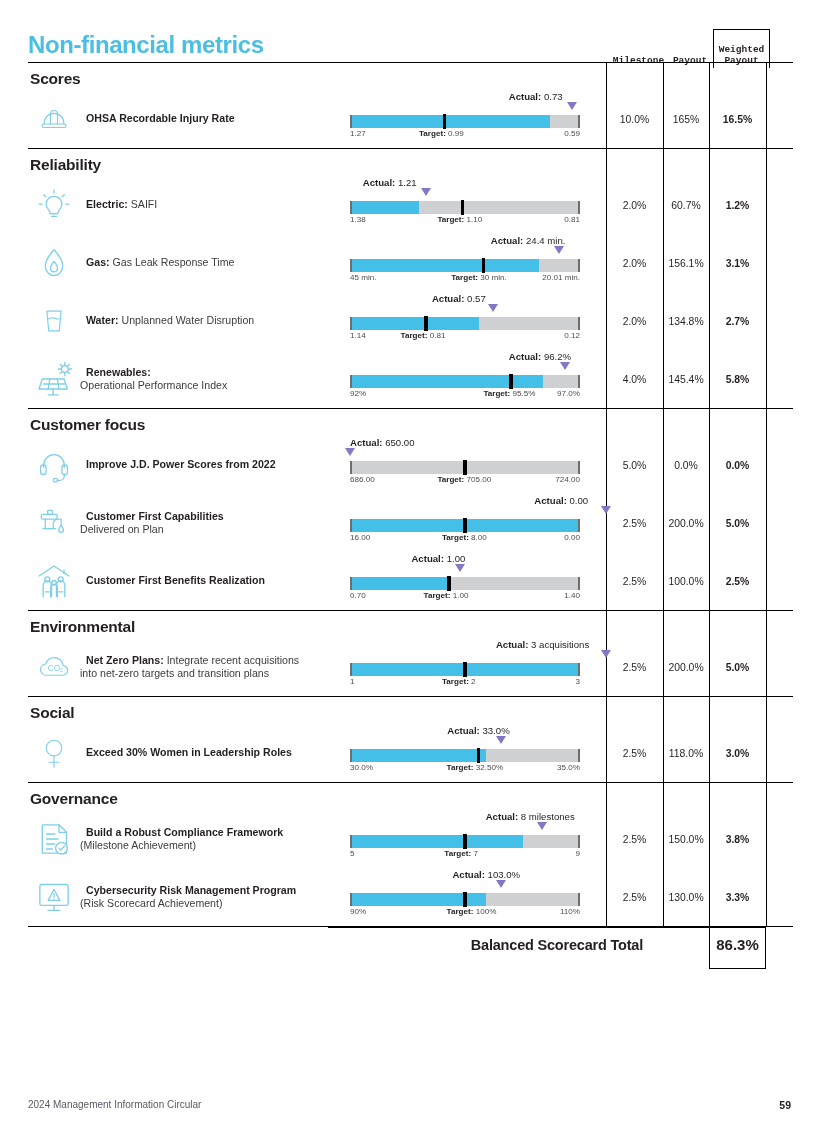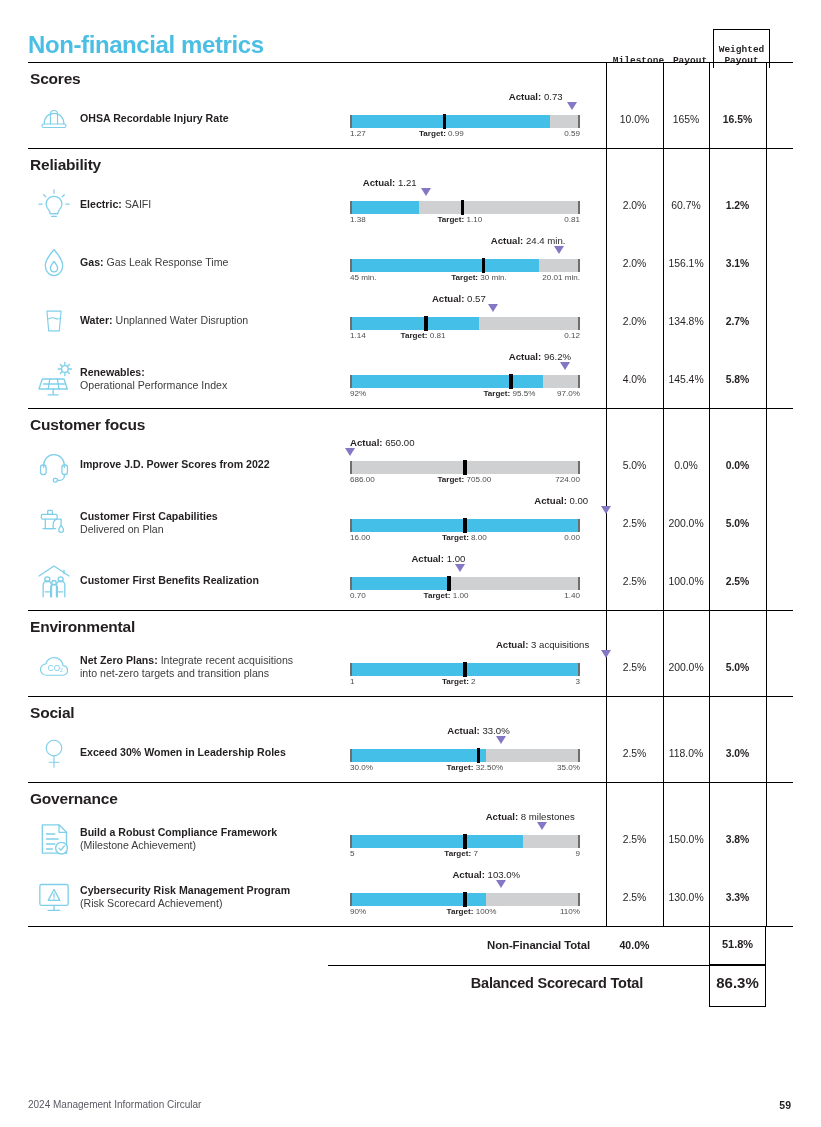--- a/index.html
+++ b/index.html
@@ -50,21 +50,21 @@
   .v2 { left:635px; }   
   .v3 { left:681px; }   
   .v4 { left:738px; }   
 
   .row { position:relative; display:flex; align-items:center; min-height:58px; }
 
   .icon-cell { width:52px; min-width:52px; display:flex; justify-content:center; align-items:center; color:#7FCFEA; }
   .icon-cell svg { display:block; }
 
   .label-cell { width:270px; min-width:270px; font-size:10.6px; line-height:13.5px; color:#231f20; padding-right:6px;}
-  .label-cell .b { font-weight:bold; }
+  .label-cell .b { font-weight:bold;margin-left:6px; }
   .label-cell .n { font-weight:normal; color:#3c3c3c; }
 
   
   .gauge-cell { width:256px; min-width:256px; position:relative; height:52px; }
   .gauge { position:absolute; left:0; top:22px; width:230px; height:13px; background:#cfd0d1; }
   .gfill { position:absolute; left:0; top:0; height:13px; background:#43BFE8; }
   .gcap  { position:absolute; right:0; top:0; width:2px; height:13px; background:#6d6e70; }
   .gcapL { position:absolute; left:0; top:0; width:2px; height:13px; background:#6d6e70; }
   .gtarget { position:absolute; top:-1px; width:3.4px; height:15px; background:#000; }
   .gmark { position:absolute; top:9px; width:0;height:0;
@@ -512,27 +512,20 @@
             </div>
           </div>
           <div class="num n-weighting" style="top: 50%; transform: translateY(-50%);">2.5%</div>
           <div class="num n-payout" style="top: 50%; transform: translateY(-50%);">130.0%</div>
           <div class="num n-wpayout" style="top: 50%; transform: translateY(-50%);">3.3%</div>
         </div>
       </div>
     </div>
 
   <div class="totals">
-    <div class="trow">
-
-      <div class="tot-box-outer"></div>
-      <div class="tlabel nf-label">Non-Financial Total</div>
-      <div class="tval nf-weight">40.0%</div>
-      <div class="tval nf-tot">51.8%</div>
-    </div>
     <div class="trow" style="height:42px;">
       <div class="tot-sep"></div>
       <div class="tot-box-outer" style="height:42px;border-top:1.2px solid #000;"></div>
       <div class="tlabel bs-label">Balanced Scorecard Total</div>
       <div class="tval bs-tot">86.3%</div>
     </div>
   </div>
 
   <div class="pgfoot">2024 Management Information Circular</div>
   <div class="pgnum">59</div>

